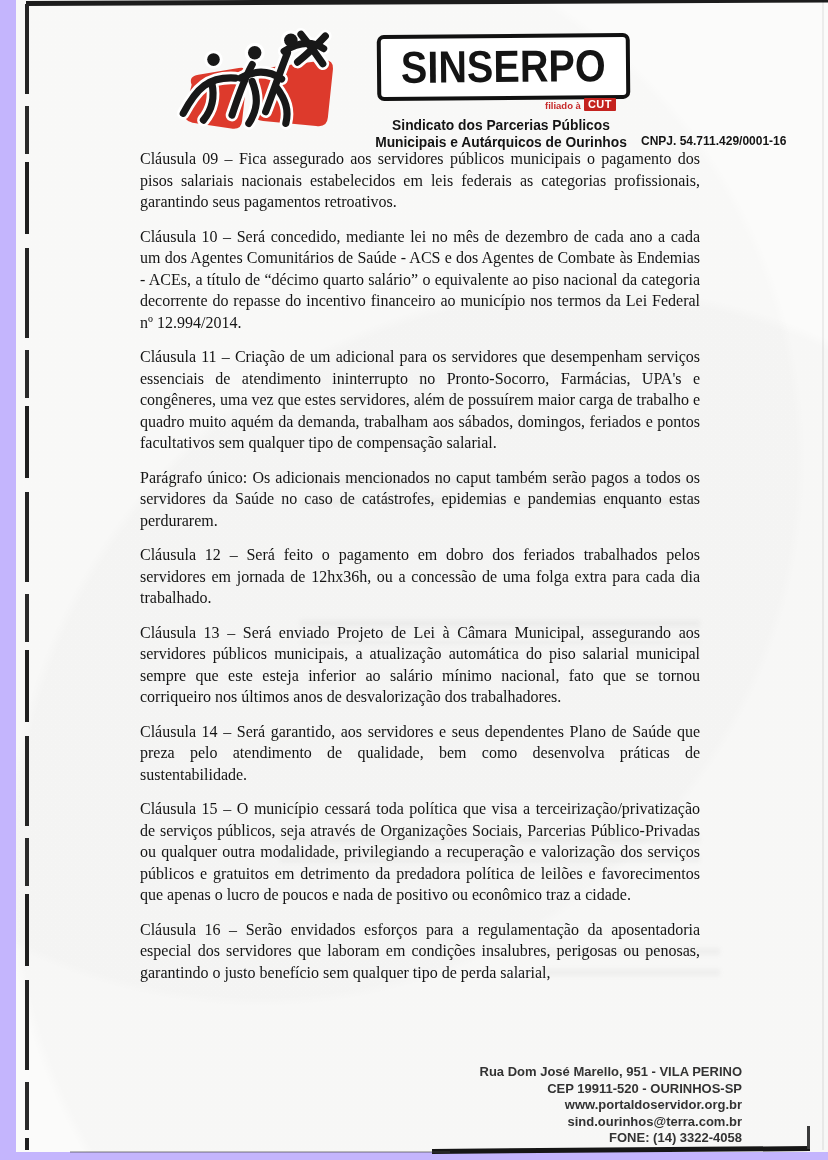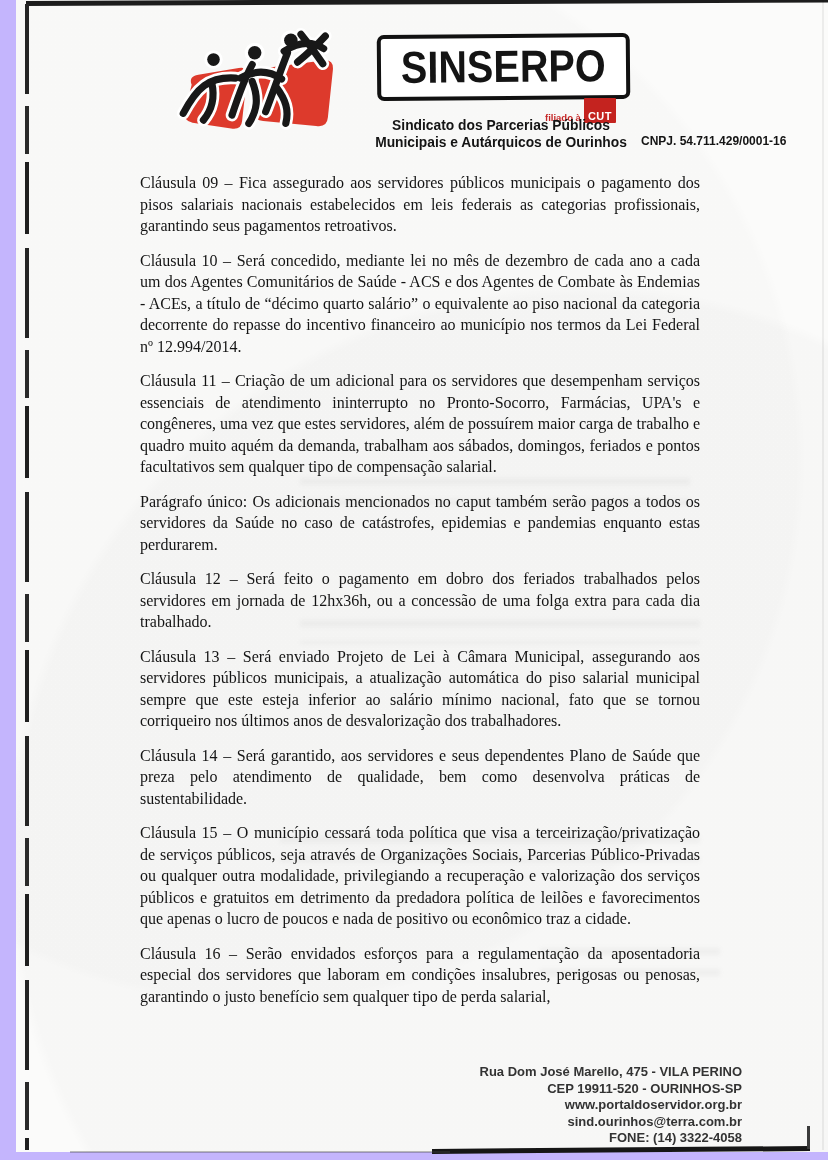--- a/index.html
+++ b/index.html
@@ -64,35 +64,35 @@
     font-size:45px; color:#141414; letter-spacing:0px;
     transform:scaleX(0.88); white-space:nowrap;
   }
   .affiliation {
     position:absolute; left:545px; top:98px; display:flex; align-items:flex-end; gap:3px;
     font-family:"Liberation Sans", sans-serif;
   }
   .affiliation .prefix { color:#c62828; font-weight:bold; font-size:9.5px; }
   .affiliation .cut-box {
     background:#c4231f; color:#fff; font-weight:bold; font-size:11px;
-    padding:12px 4px 1px; line-height:12px; border-radius:1px; letter-spacing:0.5px;
+    padding:0px 4px 1px; line-height:12px; border-radius:1px; letter-spacing:0.5px;
   }
   .org-name {
     position:absolute; left:370px; top:117px; width:262px; text-align:center;
     font-family:"Liberation Sans", sans-serif; font-weight:bold;
     font-size:13.8px; line-height:17px; color:#141414;
   }
   .cnpj {
     position:absolute; left:641px; top:134px;
     font-family:"Liberation Sans", sans-serif; font-weight:bold;
     font-size:12px; color:#141414; white-space:nowrap;
   }
   
   .content {
-    position:absolute; left:140px; top:172px; width:560px;
+    position:absolute; left:140px; top:148px; width:560px;
     color:#141414;
   }
   .content p {
     margin:0 0 13px 0; font-size:16px; line-height:21.5px;
     text-align:justify;
   }
   .content p:last-child { margin-bottom:13px; }
   
   .footer {
     position:absolute; right:86px; top:1064px; text-align:right;
@@ -181,19 +181,19 @@
     <p>Cláusula 11 – Criação de um adicional para os servidores que desempenham serviços essenciais de atendimento ininterrupto no Pronto-Socorro, Farmácias, UPA's e congêneres,  uma vez que estes servidores, além de possuírem maior carga de trabalho e quadro muito aquém da demanda, trabalham aos sábados, domingos, feriados e pontos facultativos sem qualquer tipo de compensação salarial.</p>
     <p>Parágrafo único: Os adicionais mencionados no caput também serão pagos a todos os servidores da Saúde no caso de catástrofes, epidemias e pandemias enquanto estas perdurarem.</p>
     <p>Cláusula 12 – Será feito o pagamento em dobro dos feriados trabalhados pelos servidores em jornada de 12hx36h, ou a concessão de uma folga extra para cada dia trabalhado.</p>
     <p>Cláusula 13 – Será enviado Projeto de Lei à Câmara Municipal, assegurando aos servidores públicos municipais, a atualização automática do piso salarial municipal sempre que este esteja inferior ao salário mínimo nacional, fato que se tornou corriqueiro nos últimos anos de desvalorização dos trabalhadores.</p>
     <p>Cláusula 14 – Será garantido, aos servidores e seus dependentes Plano de Saúde que preza pelo atendimento de qualidade, bem como desenvolva práticas de sustentabilidade.</p>
     <p>Cláusula 15 – O município cessará toda política que visa a terceirização/privatização de serviços públicos, seja através de Organizações Sociais, Parcerias Público-Privadas ou qualquer outra modalidade, privilegiando a recuperação e valorização dos serviços públicos e gratuitos em detrimento da predadora política de leilões e favorecimentos que apenas o lucro de poucos e nada de positivo ou econômico traz a cidade.</p>
     <p>Cláusula 16 – Serão envidados esforços para a regulamentação da aposentadoria especial dos servidores que laboram em condições insalubres, perigosas ou penosas, garantindo o justo benefício sem qualquer tipo de perda salarial,</p>
   </main>
 
   <footer class="footer">
-    <div>Rua Dom José Marello, 475 - VILA PERINO</div>
+    <div>Rua Dom José Marello, 951 - VILA PERINO</div>
     <div>CEP 19911-520 - OURINHOS-SP</div>
     <div>www.portaldoservidor.org.br</div>
     <div>sind.ourinhos@terra.com.br</div>
     <div>FONE: (14) 3322-4058</div>
   </footer>
 </div>
 
 </body></html>

